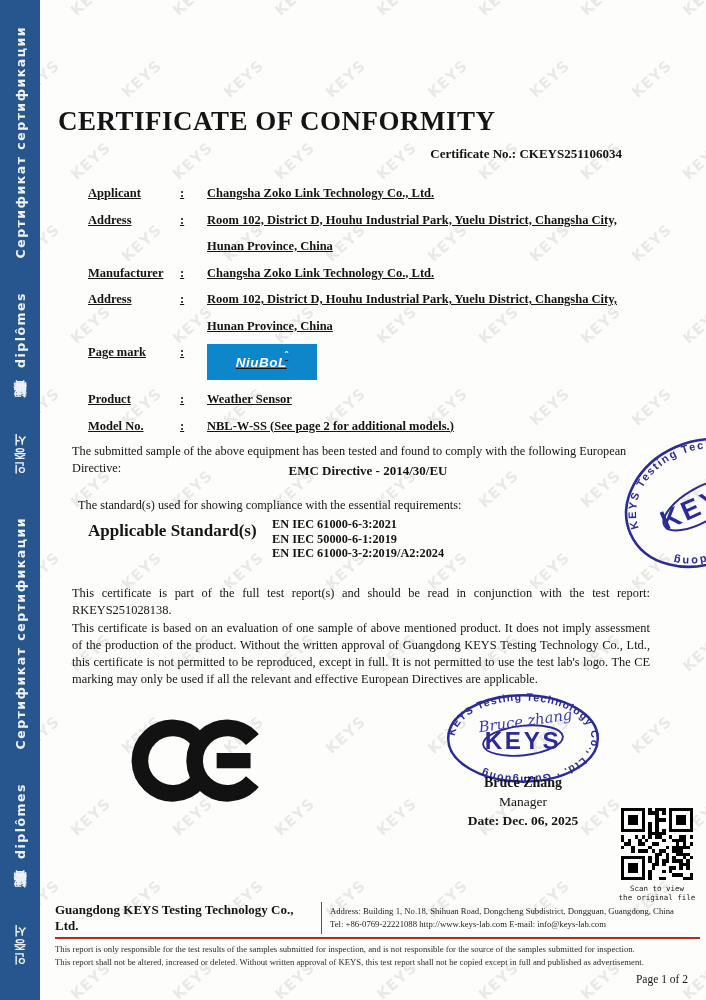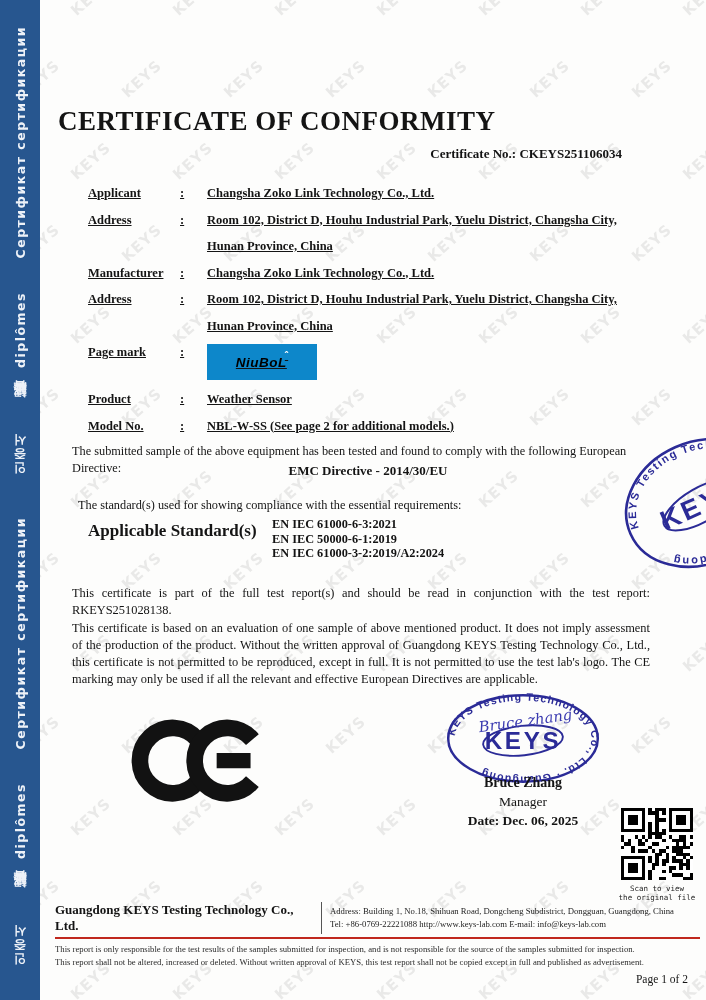--- a/index.html
+++ b/index.html
@@ -28,21 +28,21 @@
   .title{top:88px; left:58px; right:42px; text-align:left;
          font-size:27px; font-weight:bold; letter-spacing:.5px;}
   .certno{top:146px; right:84px; font-size:13px; font-weight:bold;}
   .fields{top:180px; left:88px; width:552px; font-size:12.5px; font-weight:bold;}
   .frow{display:grid; grid-template-columns:92px 27px 1fr; line-height:26.5px;text-decoration:underline;}
   .fvalue{max-width:438px;}
   .logo-chip{
     width:110px; height:36px; background:var(--brand_blue,#0d87ca);
     display:flex; align-items:center; justify-content:center; margin:5px 0 6px 0;
   }
-  .logo-chip .lt{color:#000000; font:italic 700 13.5px "Liberation Sans",sans-serif; letter-spacing:.5px;}
+  .logo-chip .lt{color:#ffffff; font:italic 700 13.5px "Liberation Sans",sans-serif; letter-spacing:.5px;}
   .logo-chip .lc{color:#fff; font:700 10px "Liberation Sans",sans-serif; position:relative; top:-7px; margin-left:-2px;}
   .intro{top:431px; left:72px; width:578px; font-size:12.3px; line-height:17px;}
   .directive{top:463px; left:58px; right:28px; text-align:center; font-size:13px; font-weight:bold;}
   .std-intro{top:486px; left:78px; font-size:12.3px;}
   .app-label{top:521px; left:88px; font-size:17px; font-weight:bold;}
   .standards{top:517px; left:272px; font-size:12.3px; font-weight:bold; line-height:14.7px;}
   .bodytext{top:585px; left:72px; width:578px; font-size:12.4px; line-height:17.3px; text-align:justify;}
   .bodytext p{margin:0;}
   .ce{top:716px; left:131px; width:138px;}
   .sign-block{top:690px; left:425px; width:196px; text-align:center;}

